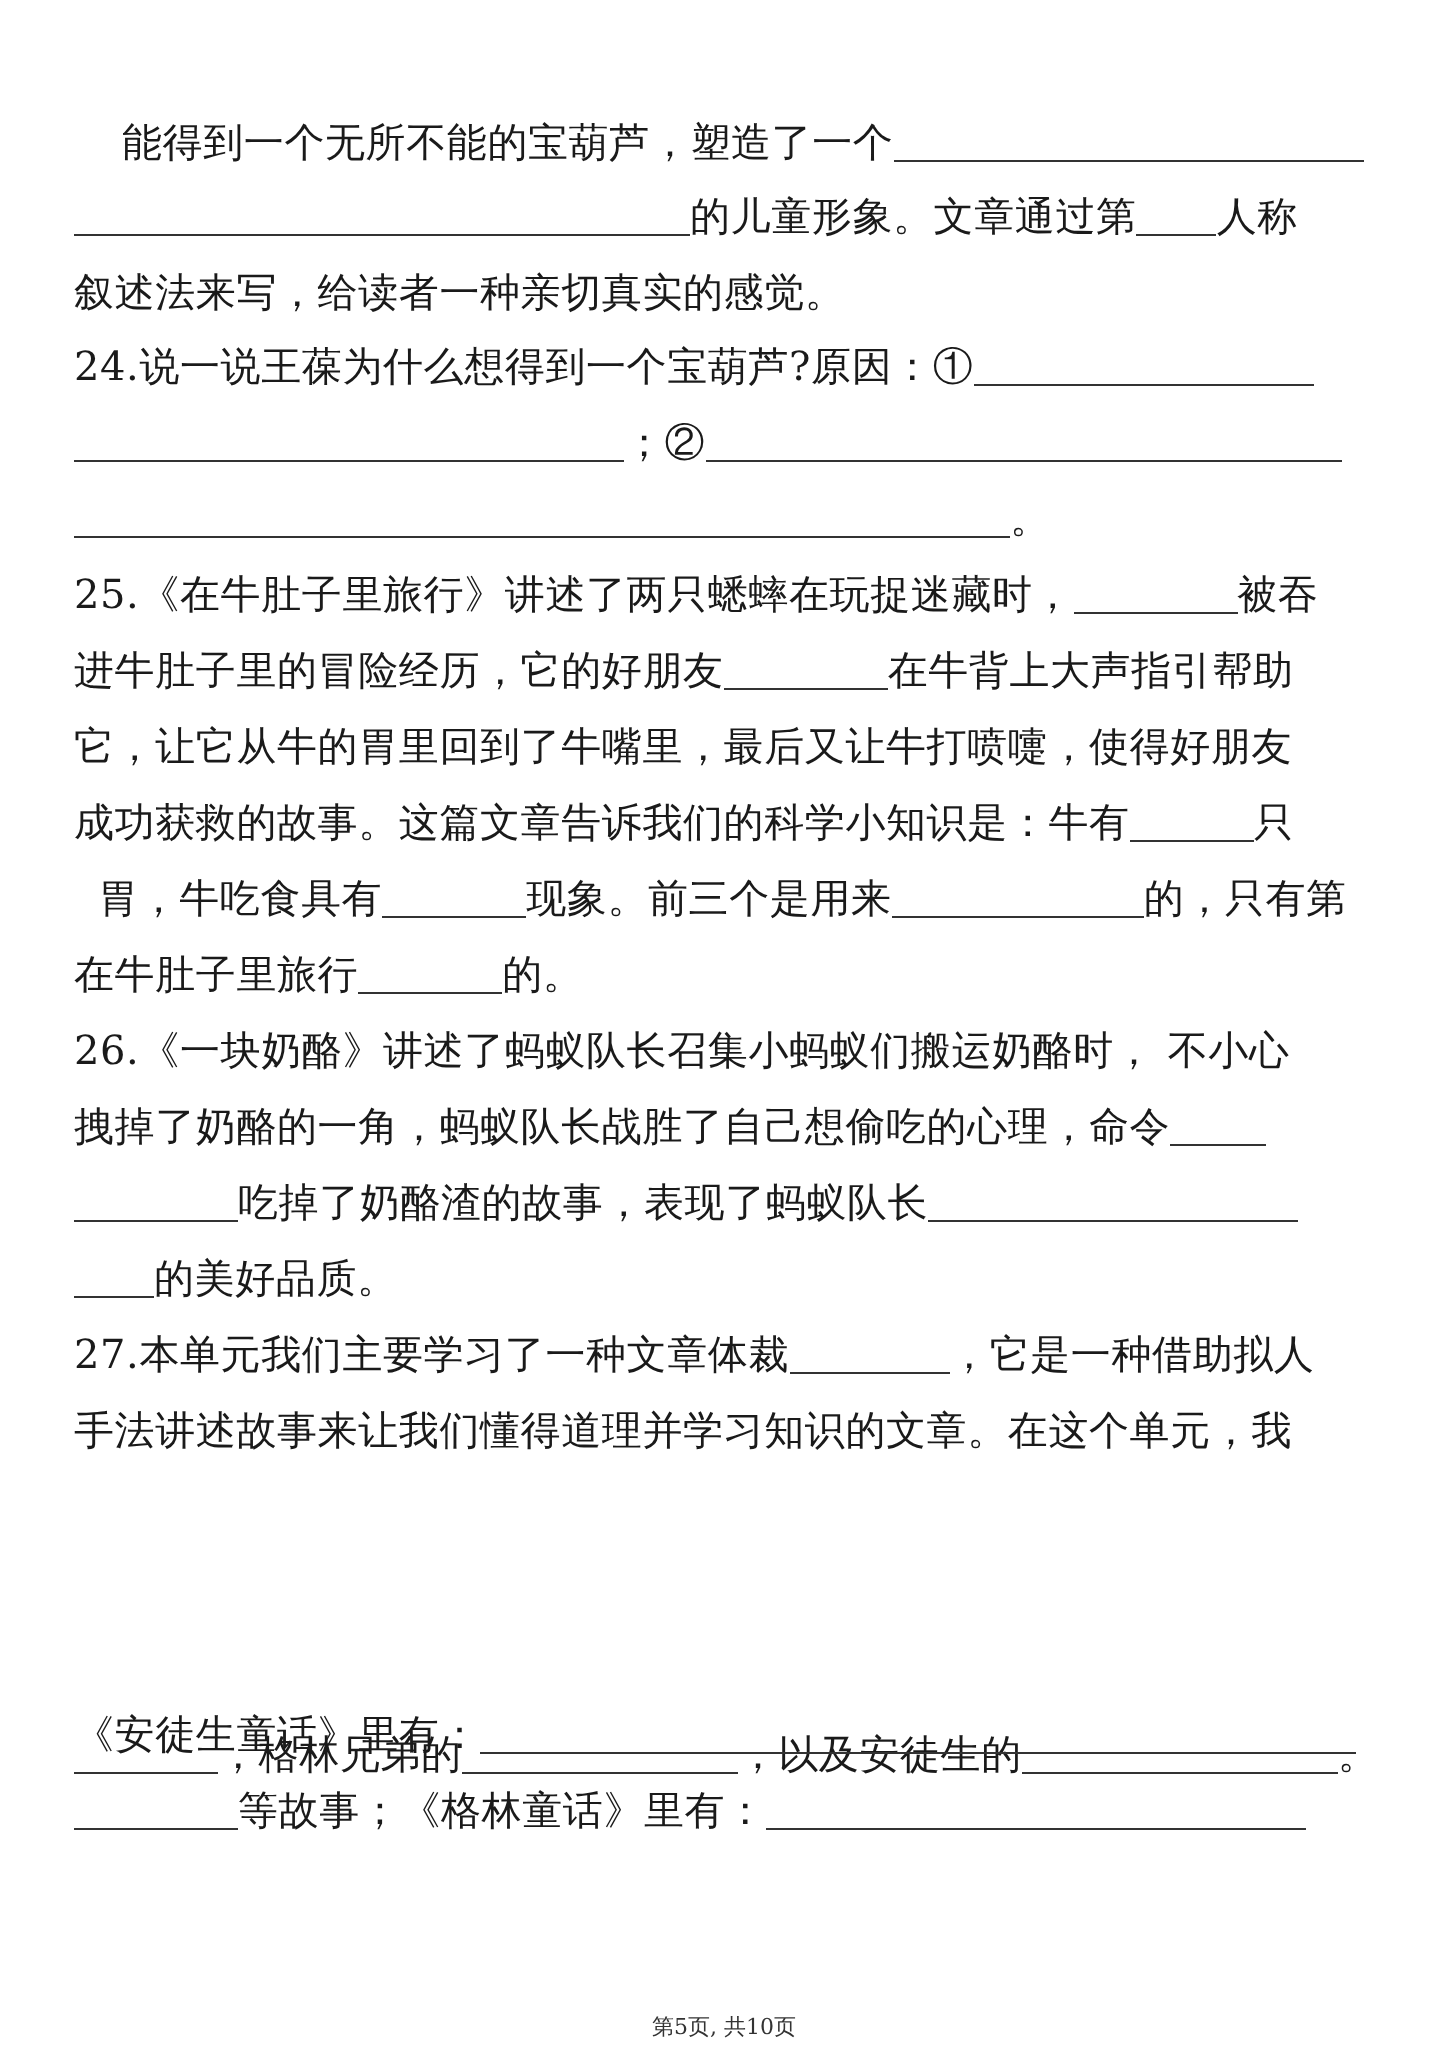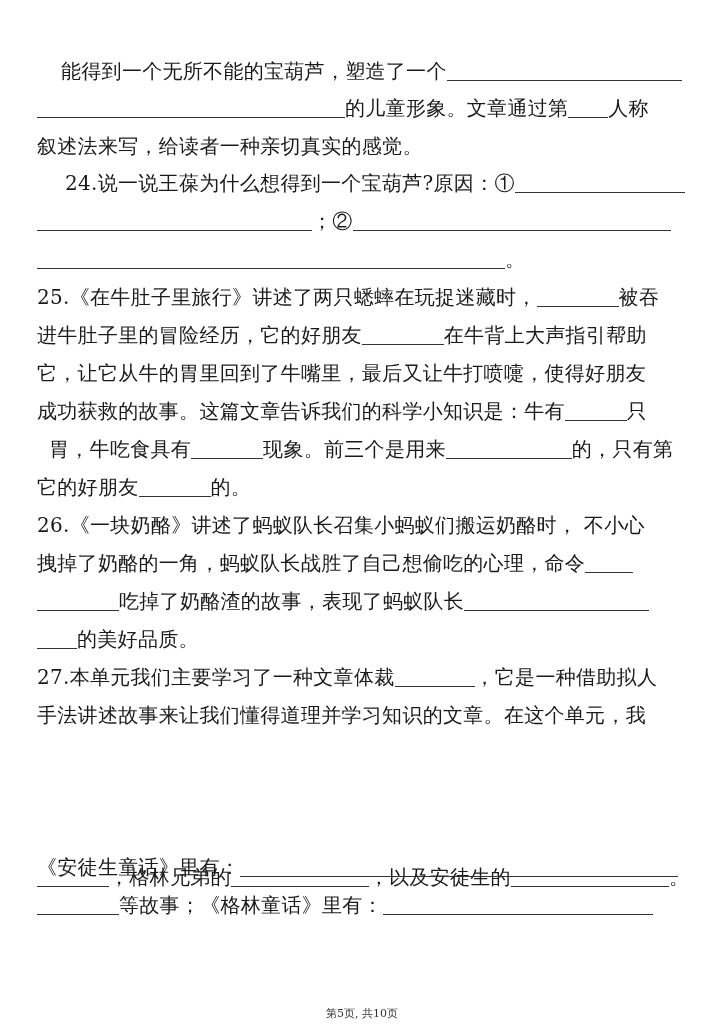--- a/index.html
+++ b/index.html
@@ -13,29 +13,29 @@
   .footer { position: absolute; left: 0; width: 724px; top: 1006px; text-align: center;
             font-size: 11px; color: #333; font-family: "DejaVu Serif", serif; }
 </style>
 </head>
 <body>
 
 <div class="page" id="page">
     <div class="line" style="top: 56px; margin-left: 24px;"><span class="seg">能得到一个无所不能的宝葫芦，塑造了一个</span><span class="blank" style="width: 235px;"></span></div>
     <div class="line" style="top: 93px;"><span class="blank" style="width: 308px;"></span><span class="seg">的儿童形象。文章通过第</span><span class="blank" style="width: 40px;"></span><span class="seg">人称</span></div>
     <div class="line" style="top: 131px;"><span class="seg">叙述法来写，给读者一种亲切真实的感觉。</span></div>
-    <div class="line" style="top: 168px; margin-left: 28px;"><span class="seg">24.说一说王葆为什么想得到一个宝葫芦?原因：① </span><span class="blank" style="width: 170px;"></span></div>
+    <div class="line" style="top: 168px;"><span class="seg">24.说一说王葆为什么想得到一个宝葫芦?原因：① </span><span class="blank" style="width: 170px;"></span></div>
     <div class="line" style="top: 206px;"><span class="blank" style="width: 275px;"></span><span class="seg">；② </span><span class="blank" style="width: 318px;"></span></div>
     <div class="line" style="top: 244px;"><span class="blank" style="width: 468px;"></span><span class="seg">。</span></div>
     <div class="line" style="top: 282px;"><span class="seg">25.《在牛肚子里旅行》讲述了两只蟋蟀在玩捉迷藏时，</span><span class="blank" style="width: 82px;"></span><span class="seg">被吞</span></div>
     <div class="line" style="top: 320px;"><span class="seg">进牛肚子里的冒险经历，它的好朋友</span><span class="blank" style="width: 82px;"></span><span class="seg">在牛背上大声指引帮助</span></div>
     <div class="line" style="top: 358px;"><span class="seg">它，让它从牛的胃里回到了牛嘴里，最后又让牛打喷嚏，使得好朋友</span></div>
     <div class="line" style="top: 396px;"><span class="seg">成功获救的故事。这篇文章告诉我们的科学小知识是：牛有</span><span class="blank" style="width: 62px;"></span><span class="seg">只</span></div>
     <div class="line" style="top: 434px; margin-left: 12px;"><span class="seg">胃，牛吃食具有</span><span class="blank" style="width: 72px;"></span><span class="seg">现象。前三个是用来</span><span class="blank" style="width: 126px;"></span><span class="seg">的，只有第</span></div>
-    <div class="line" style="top: 472px;"><span class="seg">它的好朋友</span><span class="blank" style="width: 72px;"></span><span class="seg">的。</span></div>
+    <div class="line" style="top: 472px;"><span class="seg">在牛肚子里旅行</span><span class="blank" style="width: 72px;"></span><span class="seg">的。</span></div>
     <div class="line" style="top: 510px;"><span class="seg">26.《一块奶酪》讲述了蚂蚁队长召集小蚂蚁们搬运奶酪时，  不小心</span></div>
     <div class="line" style="top: 548px;"><span class="seg">拽掉了奶酪的一角，蚂蚁队长战胜了自己想偷吃的心理，命令</span><span class="blank" style="width: 48px;"></span></div>
     <div class="line" style="top: 586px;"><span class="blank" style="width: 82px;"></span><span class="seg">吃掉了奶酪渣的故事，表现了蚂蚁队长</span><span class="blank" style="width: 185px;"></span></div>
     <div class="line" style="top: 624px;"><span class="blank" style="width: 40px;"></span><span class="seg">的美好品质。</span></div>
     <div class="line" style="top: 662px;"><span class="seg">27.本单元我们主要学习了一种文章体裁</span><span class="blank" style="width: 80px;"></span><span class="seg">，它是一种借助拟人</span></div>
     <div class="line" style="top: 700px;"><span class="seg">手法讲述故事来让我们懂得道理并学习知识的文章。在这个单元，我</span></div>
     <div class="line" style="top: 862px;"><span class="blank" style="width: 72px;"></span><span class="seg">，格林兄弟的</span><span class="blank" style="width: 138px;"></span><span class="seg">，以及安徒生的</span><span class="blank" style="width: 158px;"></span><span class="seg">。</span></div>
     <div class="line" style="top: 852px;"><span class="seg">《安徒生童话》里有：</span><span class="blank" style="width: 438px;"></span></div>
     <div class="line" style="top: 890px;"><span class="blank" style="width: 82px;"></span><span class="seg">等故事；《格林童话》里有：</span><span class="blank" style="width: 270px;"></span></div>
   </div>

